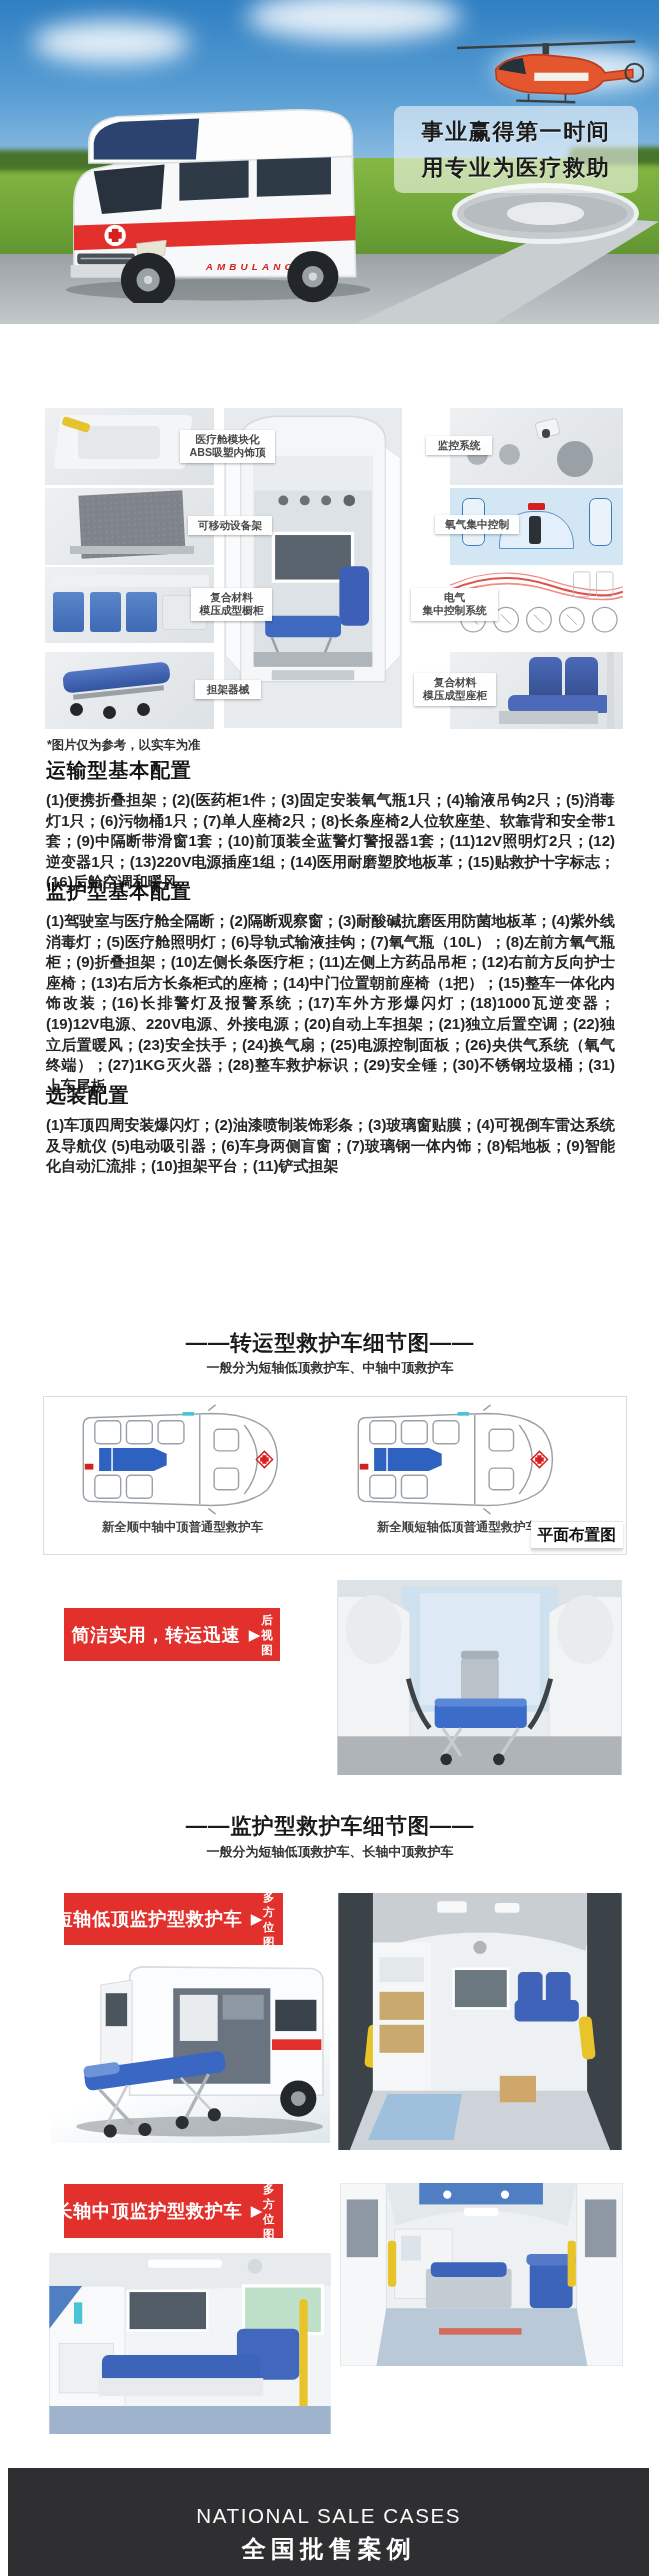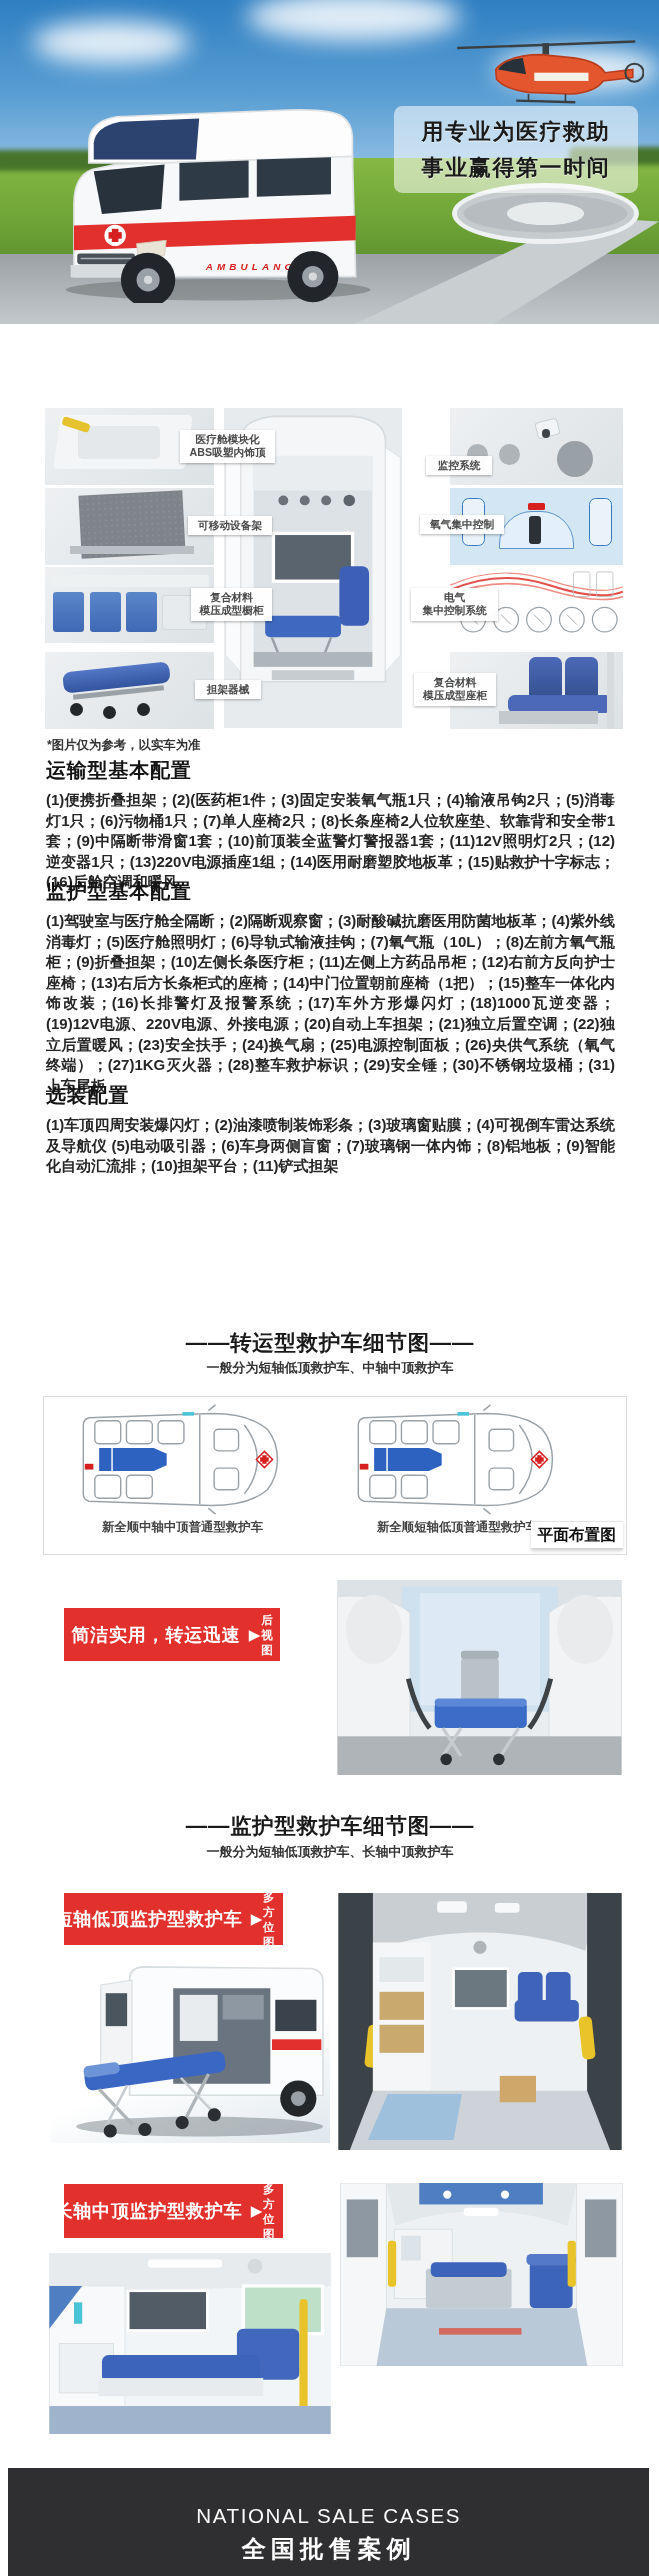--- a/index.html
+++ b/index.html
@@ -96,22 +96,22 @@
       <text x="200" y="250" font-size="12" font-style="italic" font-weight="bold" fill="#d6201f" letter-spacing="5">AMBULANCE</text>
       <circle cx="130" cy="262" r="33" fill="#22262a"></circle>
         <circle cx="130" cy="262" r="14" fill="#9aa1a6"></circle>
         <circle cx="130" cy="262" r="5" fill="#d5d9db"></circle>
       <circle cx="330" cy="258" r="31" fill="#22262a"></circle>
         <circle cx="330" cy="258" r="13" fill="#9aa1a6"></circle>
         <circle cx="330" cy="258" r="5" fill="#d5d9db"></circle>
     </svg>
 
     <div class="slogan">
+      <div>事业赢得第一时间</div>
       <div>用专业为医疗救助</div>
-      <div>事业赢得第一时间</div>
     </div>
   </div>
 
 
   <div class="ph" style="left:45px;top:408px;width:169px;height:77px;">
     <div class="shape" style="left:11.5px;top:6.6px;width:132px;height:54px;background:#f3f5f6;border:0.8px solid #dcе0e2;transform:skewX(-8deg);border-radius:5px;"></div>
     <div class="shape" style="left:33px;top:18px;width:82px;height:33px;background:#e4e8ea;border-radius:5px;"></div>
     <div class="shape" style="left:16.5px;top:11.5px;width:28px;height:9px;background:#e6c22f;border-radius:3.3px;transform:rotate(18deg);"></div>
   </div>
   <div class="ph" style="left:45px;top:488px;width:169px;height:77px;">
@@ -201,24 +201,24 @@
   <div class="map-label" style="left:188px;top:516px;width:76px;">
     <span>可移动设备架</span>
   </div>
   <div class="map-label" style="left:191px;top:588px;width:73px;">
     <span>复合材料</span><br>
     <span>模压成型橱柜</span>
   </div>
   <div class="map-label" style="left:195px;top:680px;width:58px;">
     <span>担架器械</span>
   </div>
-  <div class="map-label" style="left:426px;top:456px;width:58px;">
+  <div class="map-label" style="left:426px;top:436px;width:58px;">
     <span>监控系统</span>
   </div>
-  <div class="map-label" style="left:420px;top:515px;width:76px;">
+  <div class="map-label" style="left:435px;top:515px;width:76px;">
     <span>氧气集中控制</span>
   </div>
   <div class="map-label" style="left:411px;top:588px;width:79px;">
     <span>电气</span><br>
     <span>集中控制系统</span>
   </div>
   <div class="map-label" style="left:414px;top:673px;width:74px;">
     <span>复合材料</span><br>
     <span>模压成型座柜</span>
   </div>

